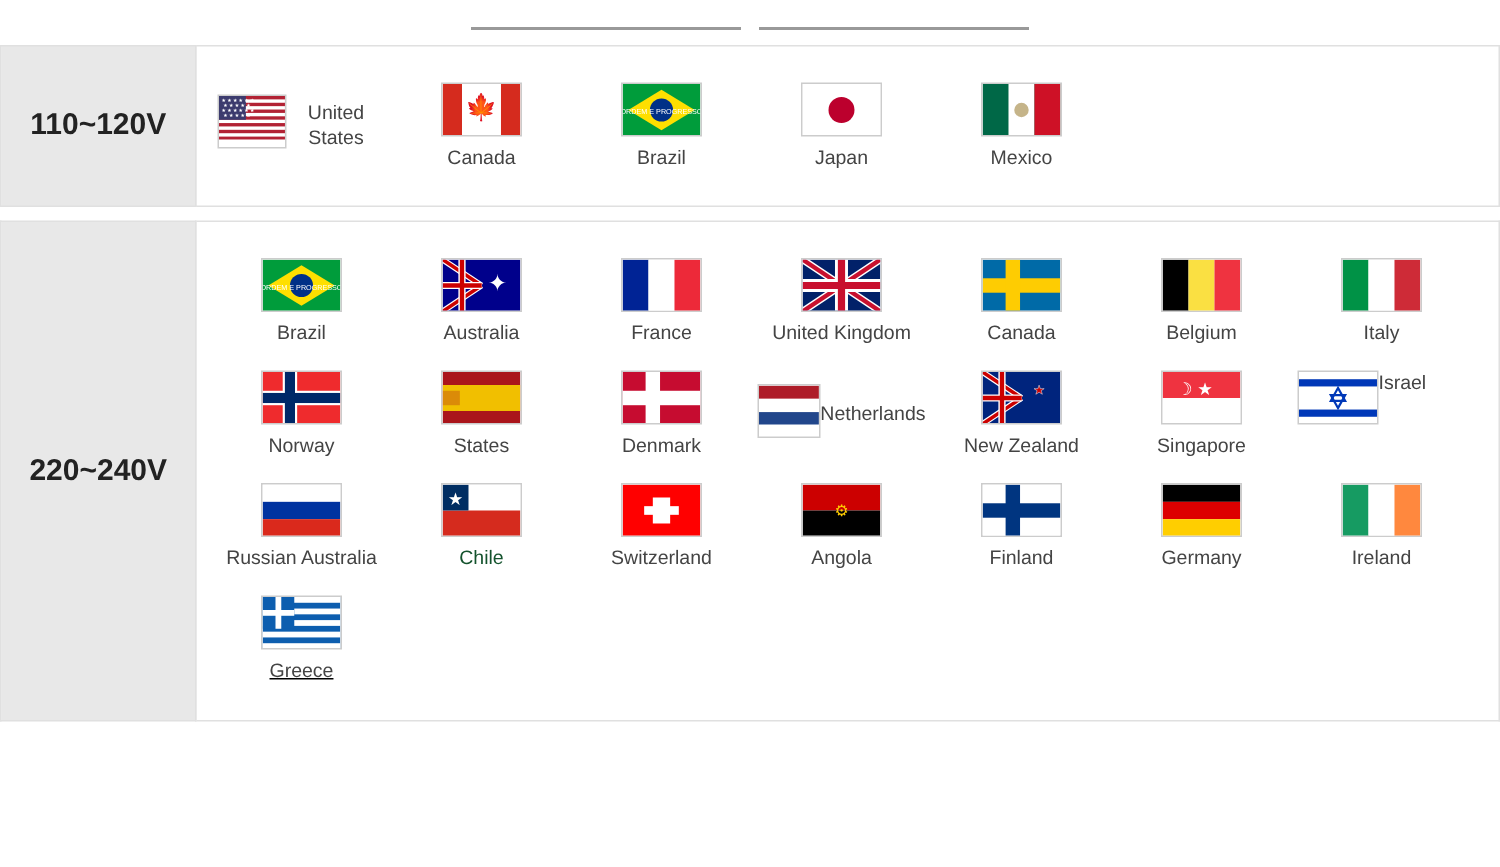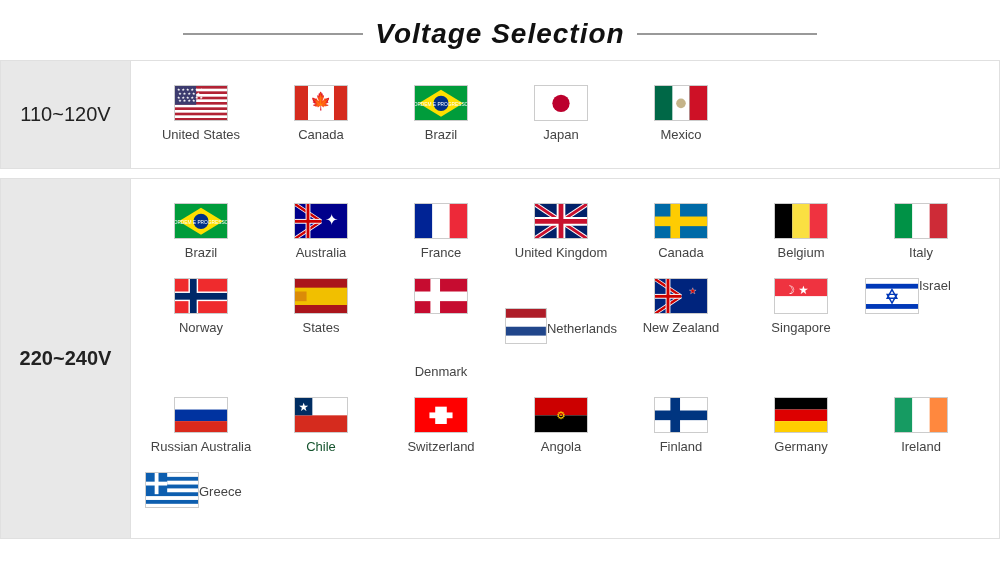--- a/index.html
+++ b/index.html
@@ -52,31 +52,30 @@
       width: 130px;
       min-width: 130px;
     }
   </style>
 </head>
 <body>
 
 <div class="page">
   <div class="title-row">
     <div class="title-line"></div>
-    <span class="title-text">Voltage Selection</span>
     <div class="title-line"></div>
   </div>
 
   <table class="voltage-table">
     <tbody id="table-body">
         <tr>
-          <td class="voltage-label-cell" style="background: rgb(232, 232, 232); text-align: center; font-size: 20px; font-weight: normal; color: rgb(34, 34, 34); width: 130px; min-width: 130px; padding: 10px;">110~120V</td>
+          <td class="voltage-label-cell" style="background: rgb(232, 232, 232); text-align: center; font-size: 20px; font-weight: bold; color: rgb(34, 34, 34); width: 130px; min-width: 130px; padding: 10px;">110~120V</td>
           <td style="padding: 16px 10px;">
             <div style="display: flex; flex-wrap: wrap;">
-              <div style="display: flex; flex-direction: column; align-items: center; width: 120px; padding: 8px 4px;">
+              <div style="display: flex; flex-direction: row; align-items: center; width: 120px; padding: 8px 4px;">
                 <div style="width: 54px; height: 36px; overflow: hidden; border: 1px solid rgb(204, 204, 204); margin-bottom: 6px;"><svg xmlns="http://www.w3.org/2000/svg" viewBox="0 0 54 36">
       <rect width="54" height="36" fill="#B22234"></rect>
       <rect y="2.77" width="54" height="2.77" fill="#fff"></rect>
       <rect y="8.31" width="54" height="2.77" fill="#fff"></rect>
       <rect y="13.85" width="54" height="2.77" fill="#fff"></rect>
       <rect y="19.38" width="54" height="2.77" fill="#fff"></rect>
       <rect y="24.92" width="54" height="2.77" fill="#fff"></rect>
       <rect y="30.46" width="54" height="2.77" fill="#fff"></rect>
       <rect width="22" height="19.5" fill="#3C3B6E"></rect>
       <g fill="#fff" font-size="4">
@@ -219,21 +218,21 @@
       <rect y="13" width="12" height="10" fill="#AA151B" opacity="0.3"></rect>
     </svg></div>
                 <span style="font-size: 13px; color: rgb(68, 68, 68); text-align: center; line-height: 1.3;">States</span>
               </div>
               <div style="display: flex; flex-direction: column; align-items: center; width: 120px; padding: 8px 4px;">
                 <div style="width: 54px; height: 36px; overflow: hidden; border: 1px solid rgb(204, 204, 204); margin-bottom: 6px;"><svg xmlns="http://www.w3.org/2000/svg" viewBox="0 0 54 36">
       <rect width="54" height="36" fill="#C60C30"></rect>
       <rect x="0" y="13" width="54" height="10" fill="#fff"></rect>
       <rect x="16" y="0" width="10" height="36" fill="#fff"></rect>
     </svg></div>
-                <span style="font-size: 13px; color: rgb(68, 68, 68); text-align: center; line-height: 1.3; margin-top: 44px;">Denmark</span>
+                <span style="font-size: 13px; color: rgb(68, 68, 68); text-align: center; line-height: 1.3;">Denmark</span>
               </div>
               <div style="display: flex; flex-direction: row; align-items: center; width: 120px; padding: 8px 4px;">
                 <div style="width: 54px; height: 36px; overflow: hidden; border: 1px solid rgb(204, 204, 204); margin-bottom: 6px;"><svg xmlns="http://www.w3.org/2000/svg" viewBox="0 0 54 36">
       <rect width="54" height="12" fill="#AE1C28"></rect>
       <rect y="12" width="54" height="12" fill="#fff"></rect>
       <rect y="24" width="54" height="12" fill="#21468B"></rect>
     </svg></div>
                 <span style="font-size: 13px; color: rgb(68, 68, 68); text-align: center; line-height: 1.3;">Netherlands</span>
               </div>
               <div style="display: flex; flex-direction: column; align-items: center; width: 120px; padding: 8px 4px;">
@@ -321,21 +320,21 @@
                 <span style="font-size: 13px; color: rgb(68, 68, 68); text-align: center; line-height: 1.3;">Germany</span>
               </div>
               <div style="display: flex; flex-direction: column; align-items: center; width: 120px; padding: 8px 4px;">
                 <div style="width: 54px; height: 36px; overflow: hidden; border: 1px solid rgb(204, 204, 204); margin-bottom: 6px;"><svg xmlns="http://www.w3.org/2000/svg" viewBox="0 0 54 36">
       <rect width="18" height="36" fill="#169B62"></rect>
       <rect x="18" width="18" height="36" fill="#fff"></rect>
       <rect x="36" width="18" height="36" fill="#FF883E"></rect>
     </svg></div>
                 <span style="font-size: 13px; color: rgb(68, 68, 68); text-align: center; line-height: 1.3;">Ireland</span>
               </div>
-              <div style="display: flex; flex-direction: row; align-items: center; width: 120px; padding: 8px 4px;">
+              <div style="display: flex; flex-direction: column; align-items: center; width: 120px; padding: 8px 4px; text-decoration: underline;">
                 <div style="width: 54px; height: 36px; overflow: hidden; border: 1px solid rgb(204, 204, 204); margin-bottom: 6px;"><svg xmlns="http://www.w3.org/2000/svg" viewBox="0 0 54 36">
       <rect width="54" height="36" fill="#0D5EAF"></rect>
       <rect y="0" width="54" height="4" fill="#fff"></rect>
       <rect y="8" width="54" height="4" fill="#fff"></rect>
       <rect y="16" width="54" height="4" fill="#fff"></rect>
       <rect y="24" width="54" height="4" fill="#fff"></rect>
       <rect y="32" width="54" height="4" fill="#fff"></rect>
       <rect width="22" height="22" fill="#0D5EAF"></rect>
       <rect x="9" y="0" width="4" height="22" fill="#fff"></rect>
       <rect x="0" y="9" width="22" height="4" fill="#fff"></rect>

